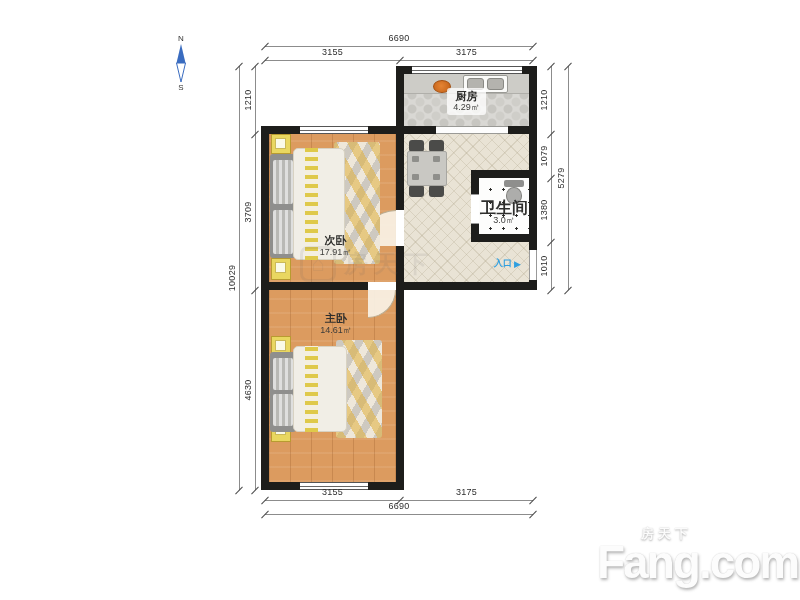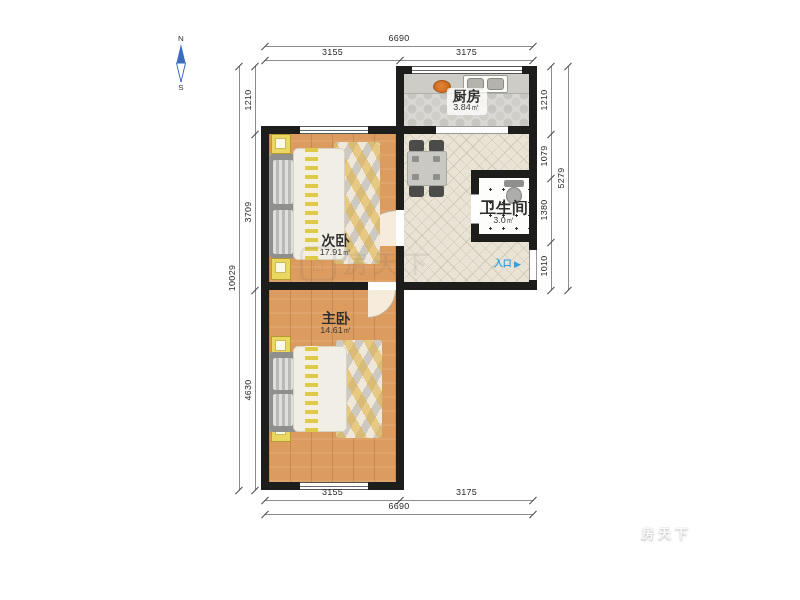--- a/index.html
+++ b/index.html
@@ -51,21 +51,21 @@
   .arc-br{position:absolute;background:rgba(248,242,230,.92);border:1px solid #b9ac92;border-left:none;border-top:none;border-radius:0 0 100% 0;box-sizing:border-box;}
   
   .dline-h{position:absolute;height:1px;background:#8c8c8c;}
   .dline-v{position:absolute;width:1px;background:#8c8c8c;}
   .tick{position:absolute;width:10px;height:1px;background:#4a4a4a;transform:rotate(-45deg);}
   .dlab{position:absolute;font-size:9px;color:#2e2e2e;text-align:center;white-space:nowrap;letter-spacing:.3px;}
   .dlab-v{position:absolute;font-size:9px;color:#2e2e2e;white-space:nowrap;letter-spacing:.3px;
           transform:translate(-50%,-50%) rotate(-90deg);}
   
   .room-label{position:absolute;display:flex;flex-direction:column;align-items:center;gap:1px;}
-  .room-name{font-size:14px;font-weight:bold;color:#2f2f2d;line-height:12px;}
+  .room-name{font-size:11px;font-weight:bold;color:#2f2f2d;line-height:12px;}
   .room-area{font-size:9px;color:#3c3c3a;line-height:11px;}
   .label-box{background:rgba(255,255,255,.78);border-radius:3px;padding:2px 6px;display:flex;flex-direction:column;align-items:center;}
   
   .entrance{position:absolute;display:flex;align-items:center;gap:2px;color:#2f9fe0;font-size:9px;font-weight:bold;}
   
   .compass{position:absolute;display:flex;flex-direction:column;align-items:center;width:18px;}
   .compass .ns{font-size:8px;color:#333;line-height:9px;}
   
   .wm-center{position:absolute;display:flex;align-items:center;gap:8px;opacity:.11;}
   .wm-house{width:36px;height:36px;border:3px solid #666;border-radius:8px;display:flex;align-items:center;justify-content:center;
@@ -152,21 +152,21 @@
   <div class="headboard" style="left:270px;top:352px;width:26px;height:80px;"></div>
   <div class="pillow" style="left:273px;top:358px;width:20px;height:32px;"></div>
   <div class="pillow" style="left:273px;top:394px;width:20px;height:32px;"></div>
   <div class="spread" style="left:336px;top:340px;width:46px;height:98px;"></div>
   <div class="duvet" style="left:293px;top:346px;width:54px;height:86px;"></div>
   <div class="zigzag" style="left:305px;top:346px;width:13px;height:86px;"></div>
 
   <div class="room-label" style="left:404px;top:88px;width:125px;">
     <div class="label-box">
       <span class="room-name">厨房</span>
-      <span class="room-area">3.84㎡</span>
+      <span class="room-area">4.29㎡</span>
     </div>
   </div>
   <div class="room-label" style="left:269px;top:234px;width:133px;">
     <span class="room-name">次卧</span>
     <span class="room-area">17.91㎡</span>
   </div>
   <div class="room-label" style="left:479px;top:202px;width:50px;">
     <span class="room-name" style="font-size:16px;">卫生间</span>
     <span class="room-area">3.0㎡</span>
   </div>
@@ -237,14 +237,15 @@
   <div class="dline-v" style="left:568px;top:66px;height:224px;"></div>
   <div class="tick" style="left:563px;top:66px;"></div>
   <div class="tick" style="left:563px;top:290px;"></div>
   <div class="dlab-v" style="left:561px;top:178px;">5279</div>
 
   <div class="wm-center" style="left:300px;top:246px;">
     <div class="wm-house">⌂</div>
     <span class="wm-cn-mid">房天下</span>
   </div>
   <div class="logo-cn" style="left:641px;top:525px;">房天下</div>
+  <div class="logo-en" style="left:597px;top:535px;">Fang.com</div>
 
 </div>
 
 </body></html>

